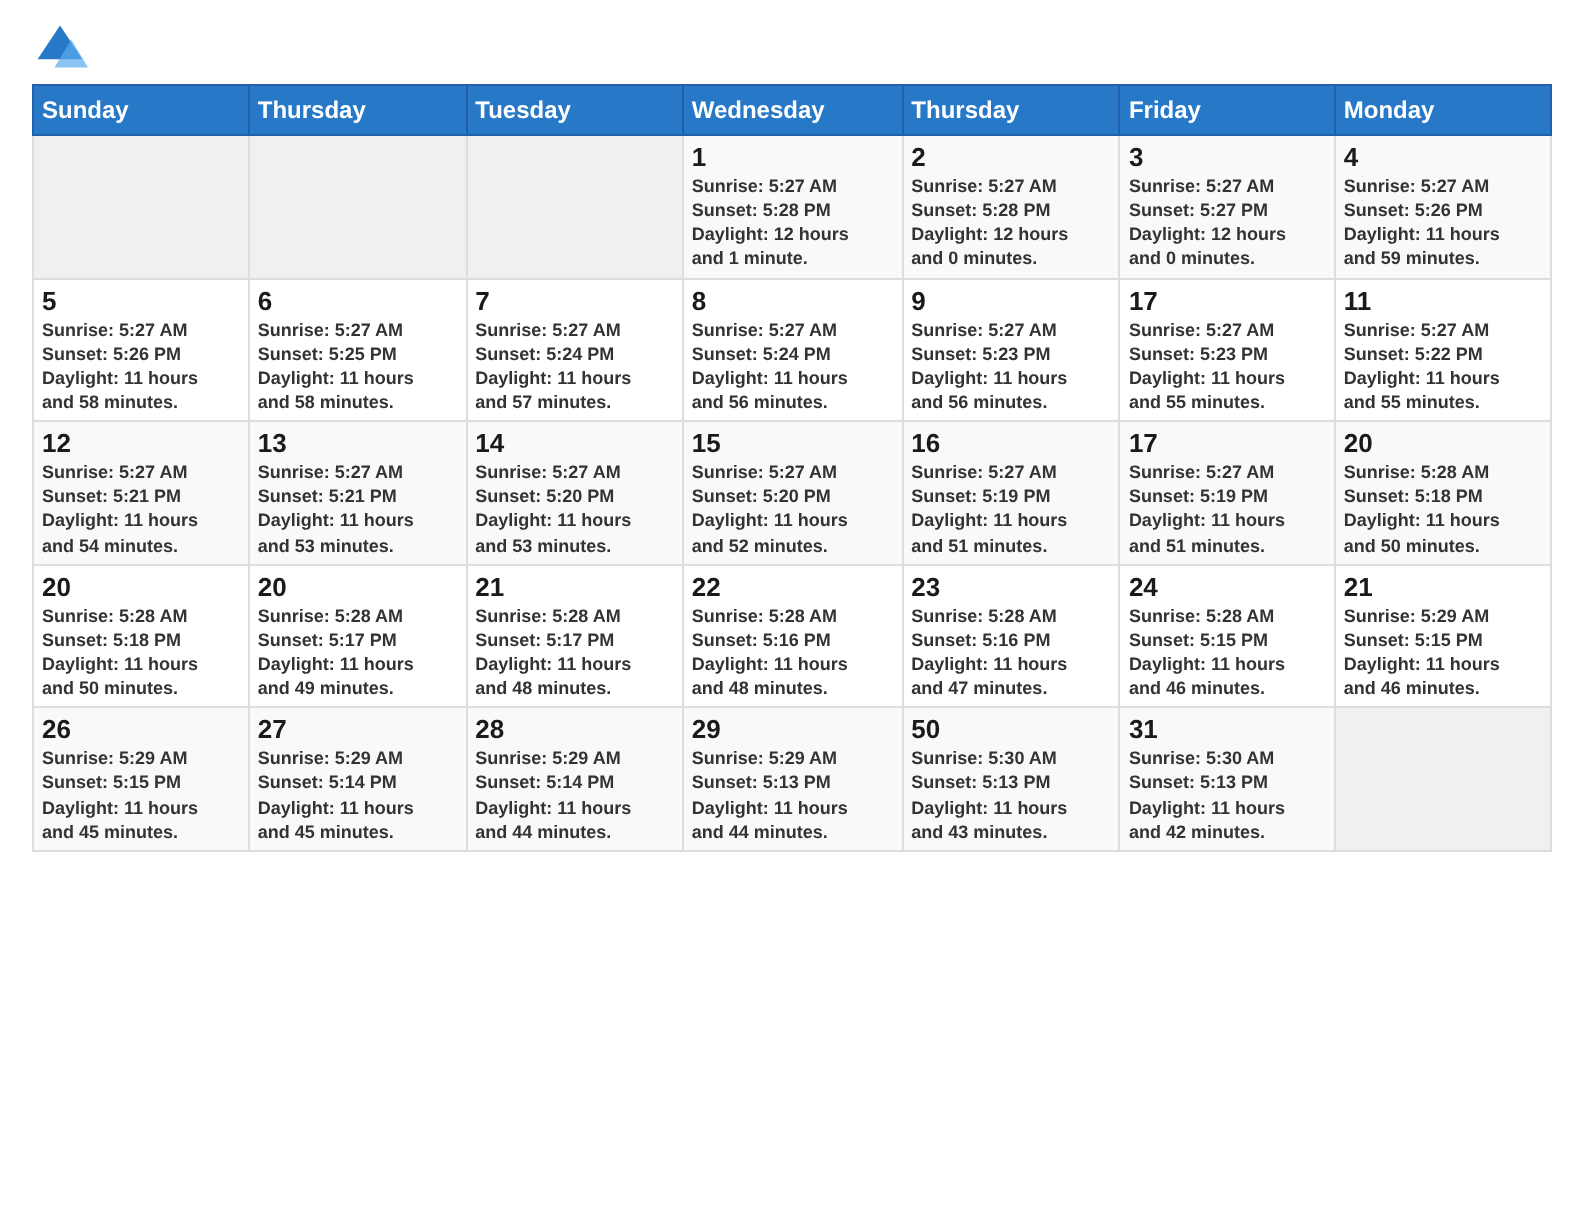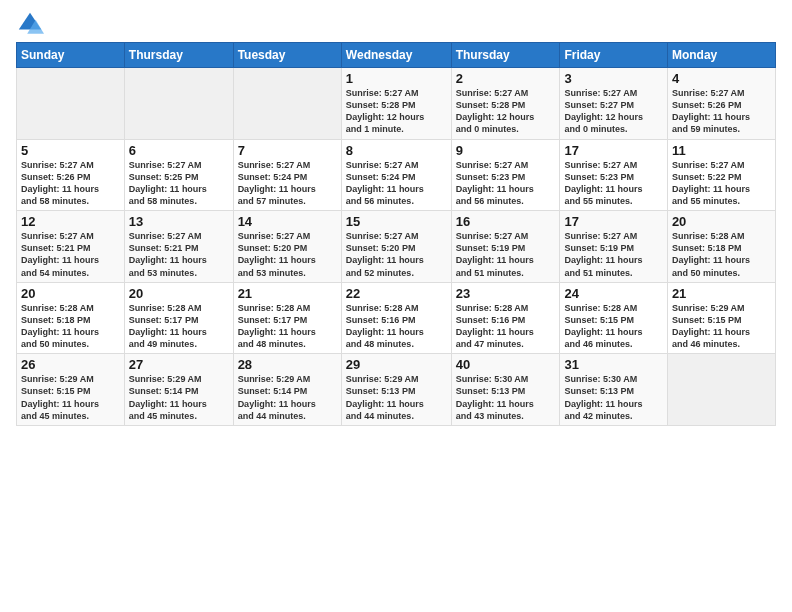--- a/index.html
+++ b/index.html
@@ -333,21 +333,21 @@
 and 44 minutes.</div>
           </td>
           <td>
             <div class="day-number">29</div>
             <div class="day-info" style="white-space: pre-line;">Sunrise: 5:29 AM
 Sunset: 5:13 PM
 Daylight: 11 hours
 and 44 minutes.</div>
           </td>
           <td>
-            <div class="day-number">40</div>
+            <div class="day-number">50</div>
             <div class="day-info" style="white-space: pre-line;">Sunrise: 5:30 AM
 Sunset: 5:13 PM
 Daylight: 11 hours
 and 43 minutes.</div>
           </td>
           <td>
             <div class="day-number">31</div>
             <div class="day-info" style="white-space: pre-line;">Sunrise: 5:30 AM
 Sunset: 5:13 PM
 Daylight: 11 hours

